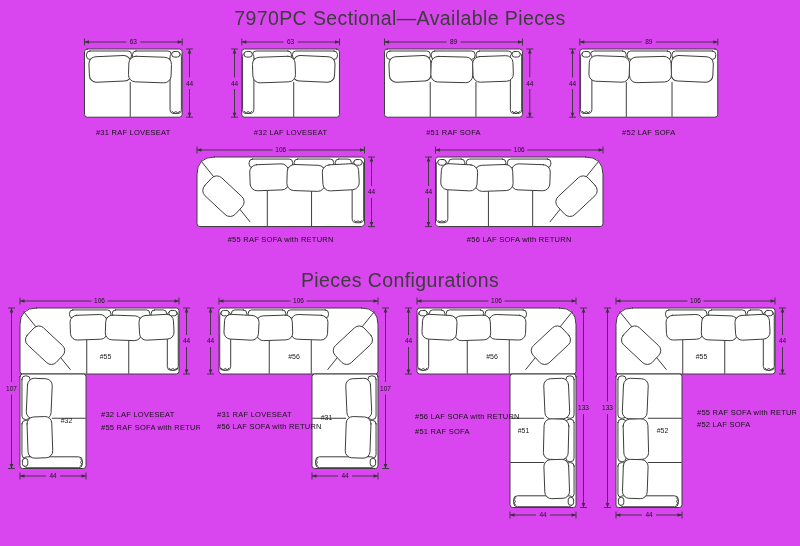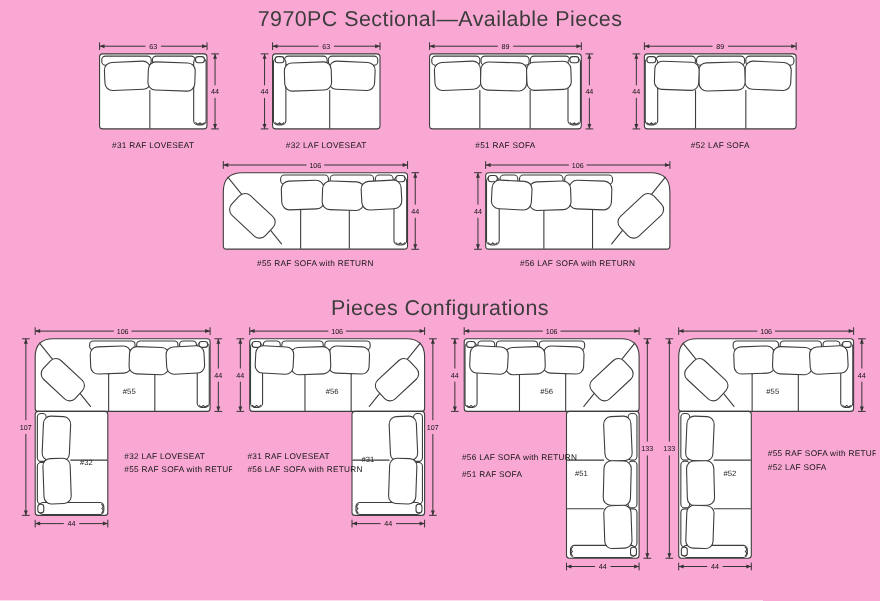--- a/index.html
+++ b/index.html
@@ -1,20 +1,20 @@
 <!DOCTYPE html>
 <html><head>
 <meta charset="utf-8">
 <style>
   html,body { margin:0; padding:0; background:#fff; }
-  .page { width:800px; height:546px; background:#f9a8d4; position:relative; overflow:hidden;
+  .page { width:800px; height:546px; background:#d946ef; position:relative; overflow:hidden;
           font-family:"Liberation Sans", sans-serif; }
   .title { text-align:center; font-size:19.5px; color:#3c3c3c; letter-spacing:.4px; padding-top:7px; font-weight:400; }
   .subtitle { padding-top:14px; }
-  .row { display:flex; justify-content:center; align-items:flex-end;margin-left:12px; }
+  .row { display:flex; justify-content:center; align-items:flex-start; }
   .row1 { gap:16px; margin-top:5px; }
   .row2 { gap:26px; margin-top:2px; }
   .row3 { justify-content:space-between; padding:0 4px; margin-top:2px; }
   svg text { user-select:none; }
   .ln  { stroke:#3d3d3d; stroke-width:1; fill:none; stroke-linecap:round; stroke-linejoin:round; vector-effect:non-scaling-stroke; }
   .f   { fill:#ffffff; }
   .dim { stroke:#343434; stroke-width:0.9; vector-effect:non-scaling-stroke; }
   .arr { fill:#343434; stroke:none; }
   .dimtxt { font:6.5px "Liberation Sans",sans-serif; fill:#141414; }
   .cap    { font:7.5px "Liberation Sans",sans-serif; fill:#141414; letter-spacing:.25px; }

